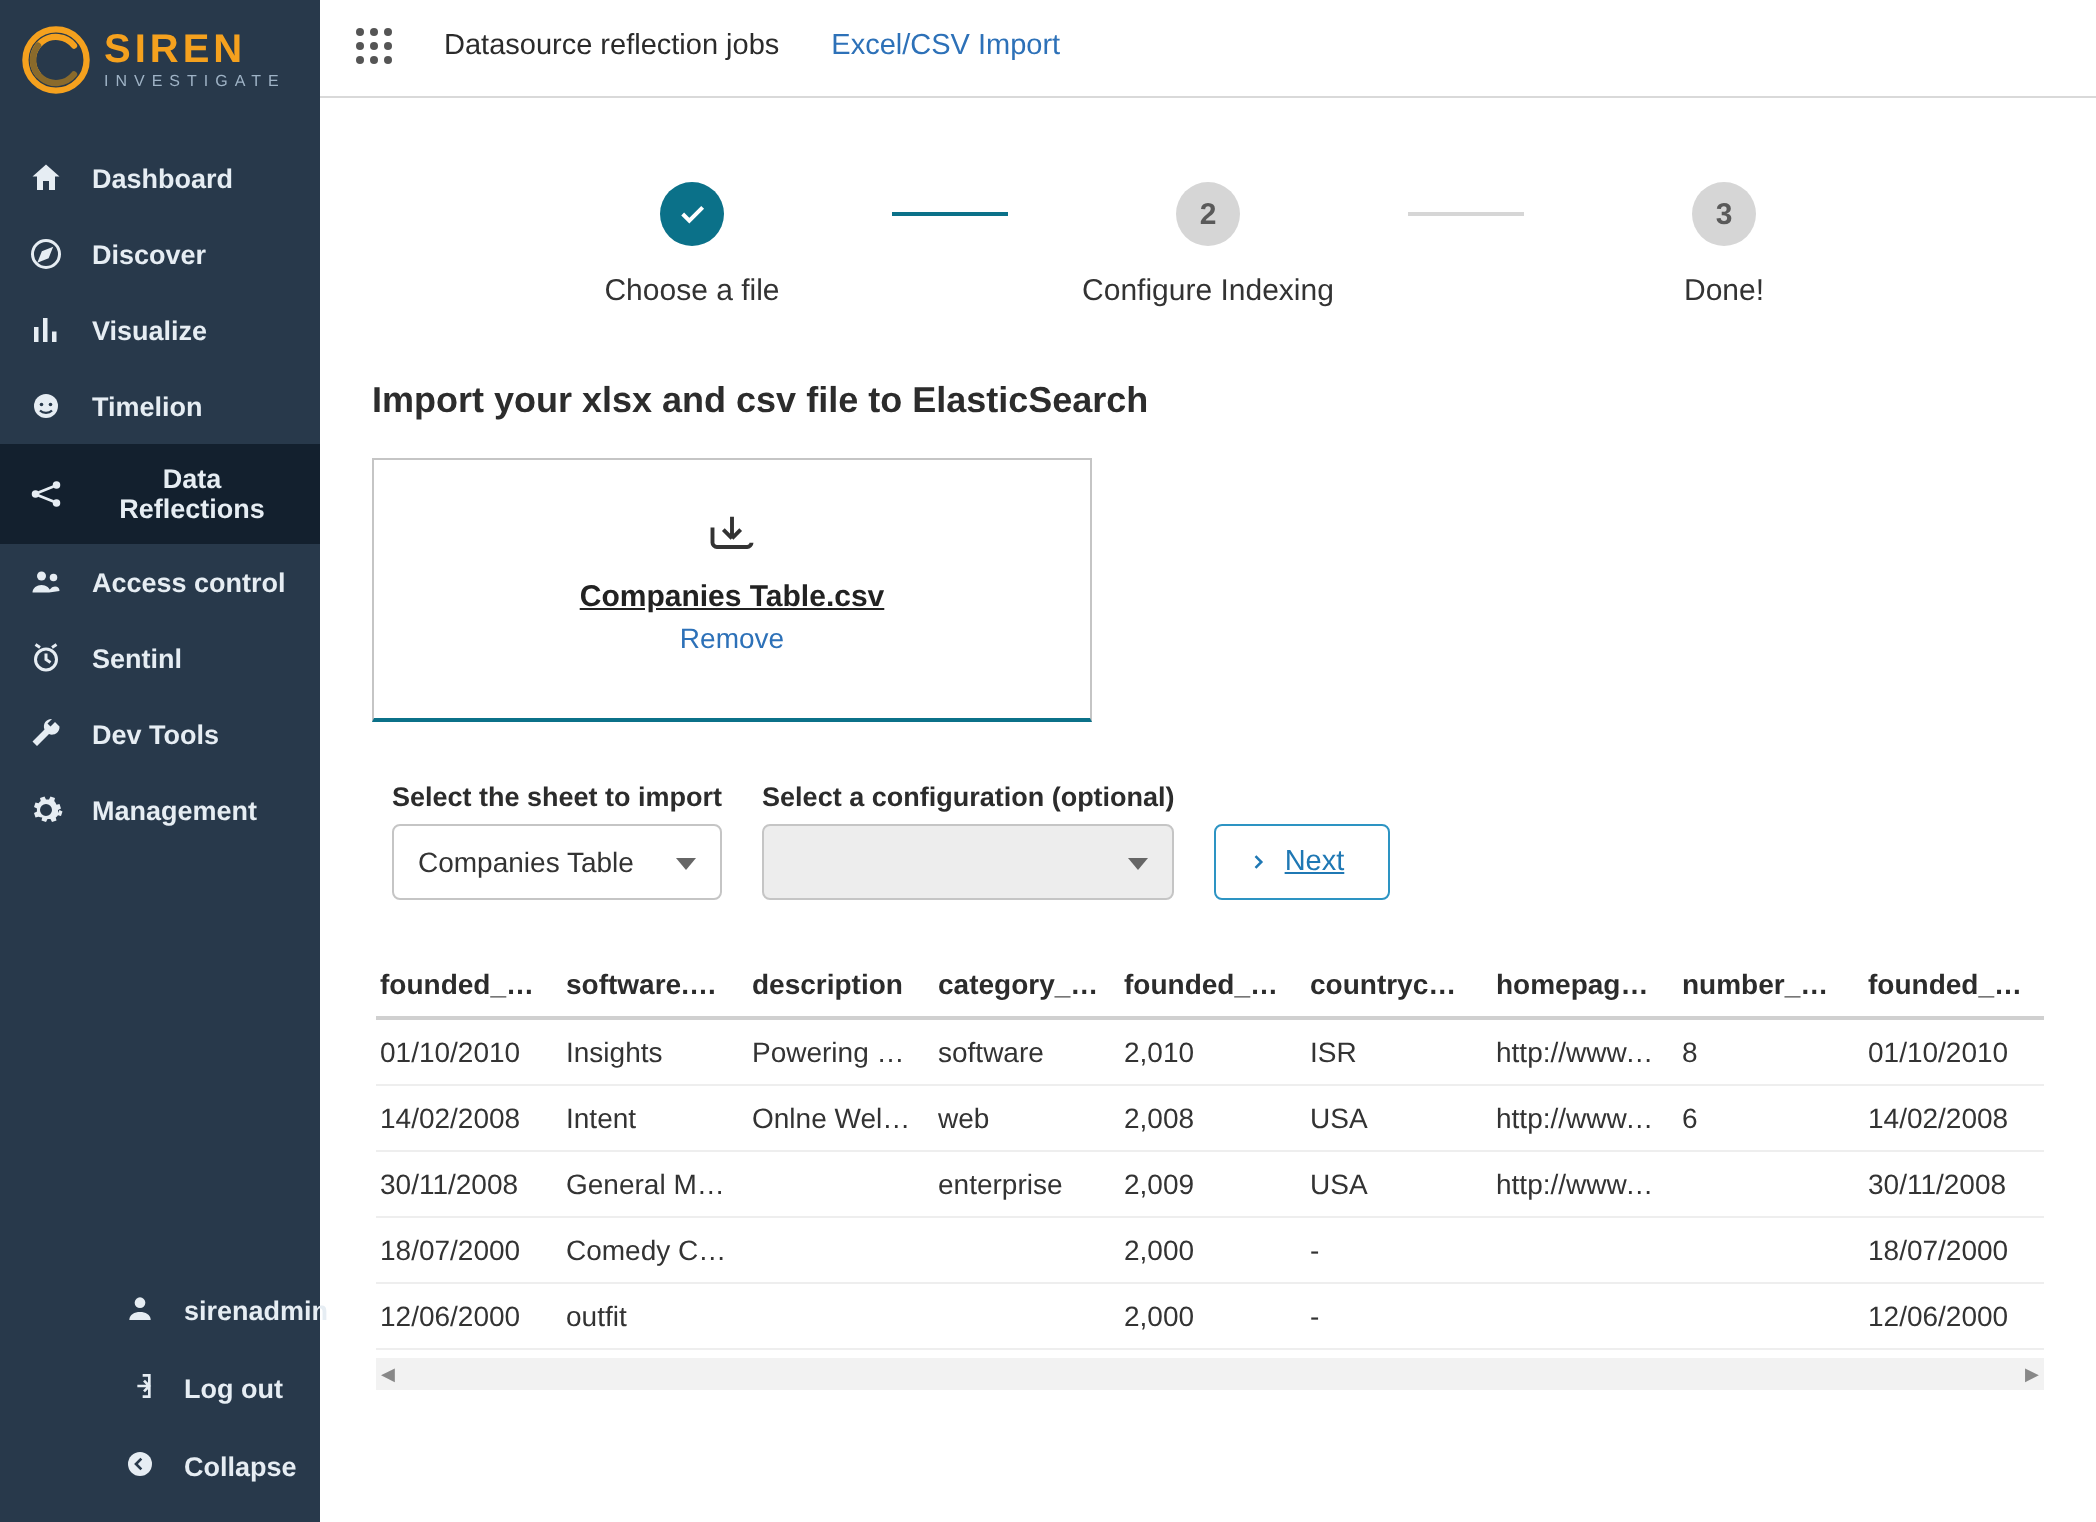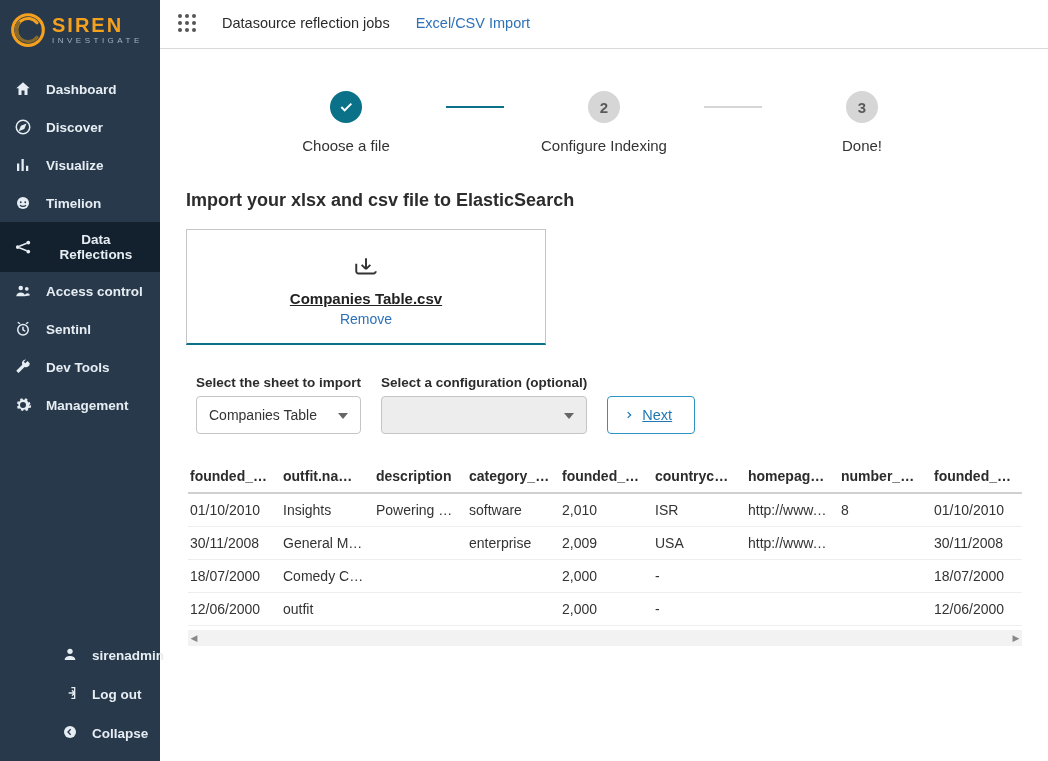--- a/index.html
+++ b/index.html
@@ -37,21 +37,21 @@
   .circle.done { background:#0b7189; color:#fff; }
   .circle.pending { background:#d6d6d6; color:#5a5a5a; }
   .step-label { margin-top:14px; font-size:15px; color:#333; }
   .connector { height:2px; flex:1; margin-top:15px; }
   .connector.done { background:#0b7189; }
   .connector.pending { background:#d6d6d6; }
 
   h2.page-title { font-size: 18px; font-weight: 700; color:#2c2c2c; margin-bottom: 18px; }
 
   
-  .dropzone { border:1px solid #c5c5c5; border-bottom:2px solid #0b7189; width: 360px; padding: 24px 0 16px 0; display:flex; flex-direction:column; align-items:center; margin-bottom: 30px; }
+  .dropzone { border:1px solid #c5c5c5; border-bottom:2px solid #0b7189; width: 360px; padding: 24px 0 32px 0; display:flex; flex-direction:column; align-items:center; margin-bottom: 30px; }
   .dropzone .filename { font-size:15px; font-weight:700; text-decoration: underline; margin-top:10px; color:#222; }
   .dropzone .remove { color:#2d71b8; font-size:14px; margin-top:4px; cursor:pointer; }
 
   
   .controls { display:flex; align-items:flex-end; gap:20px; margin-bottom: 26px; padding-left:10px; }
   .control-group { display:flex; flex-direction:column; gap:6px; }
   .control-label { font-size:13.5px; font-weight:700; color:#2c2c2c; }
   .select { border:1px solid #c5c5c5; border-radius:4px; height:38px; padding:0 34px 0 12px; display:flex; align-items:center; position:relative; min-width:160px; font-size:14px; background:#fff; }
   .select.disabled { background:#ededed; }
   .select::after { content:""; position:absolute; right:12px; top:16px; border-left:5px solid transparent; border-right:5px solid transparent; border-top:6px solid #666; }
@@ -264,21 +264,21 @@
           </svg>
         <span>Next</span>
       </button>
     </div>
 
     <div class="table-wrap">
       <table>
         <thead>
             <tr id="thead-row">
               <th>founded_date</th>
-              <th>outfit.na…</th>
+              <th>software.na…</th>
               <th>description</th>
               <th>category_code</th>
               <th>founded_year</th>
               <th>countrycode</th>
               <th>homepage_url</th>
               <th>number_of_e…</th>
               <th>founded_date</th>
             </tr>
           </thead>
         <tbody id="tbody">
@@ -287,20 +287,31 @@
               <td>Insights</td>
               <td>Powering L…</td>
               <td>software</td>
               <td>2,010</td>
               <td>ISR</td>
               <td>http://www.…</td>
               <td>8</td>
               <td>01/10/2010</td>
             </tr>
             <tr>
+              <td>14/02/2008</td>
+              <td>Intent</td>
+              <td>Onlne Well…</td>
+              <td>web</td>
+              <td>2,008</td>
+              <td>USA</td>
+              <td>http://www.…</td>
+              <td>6</td>
+              <td>14/02/2008</td>
+            </tr>
+            <tr>
               <td>30/11/2008</td>
               <td>General Mo…</td>
               <td></td>
               <td>enterprise</td>
               <td>2,009</td>
               <td>USA</td>
               <td>http://www.…</td>
               <td></td>
               <td>30/11/2008</td>
             </tr>

